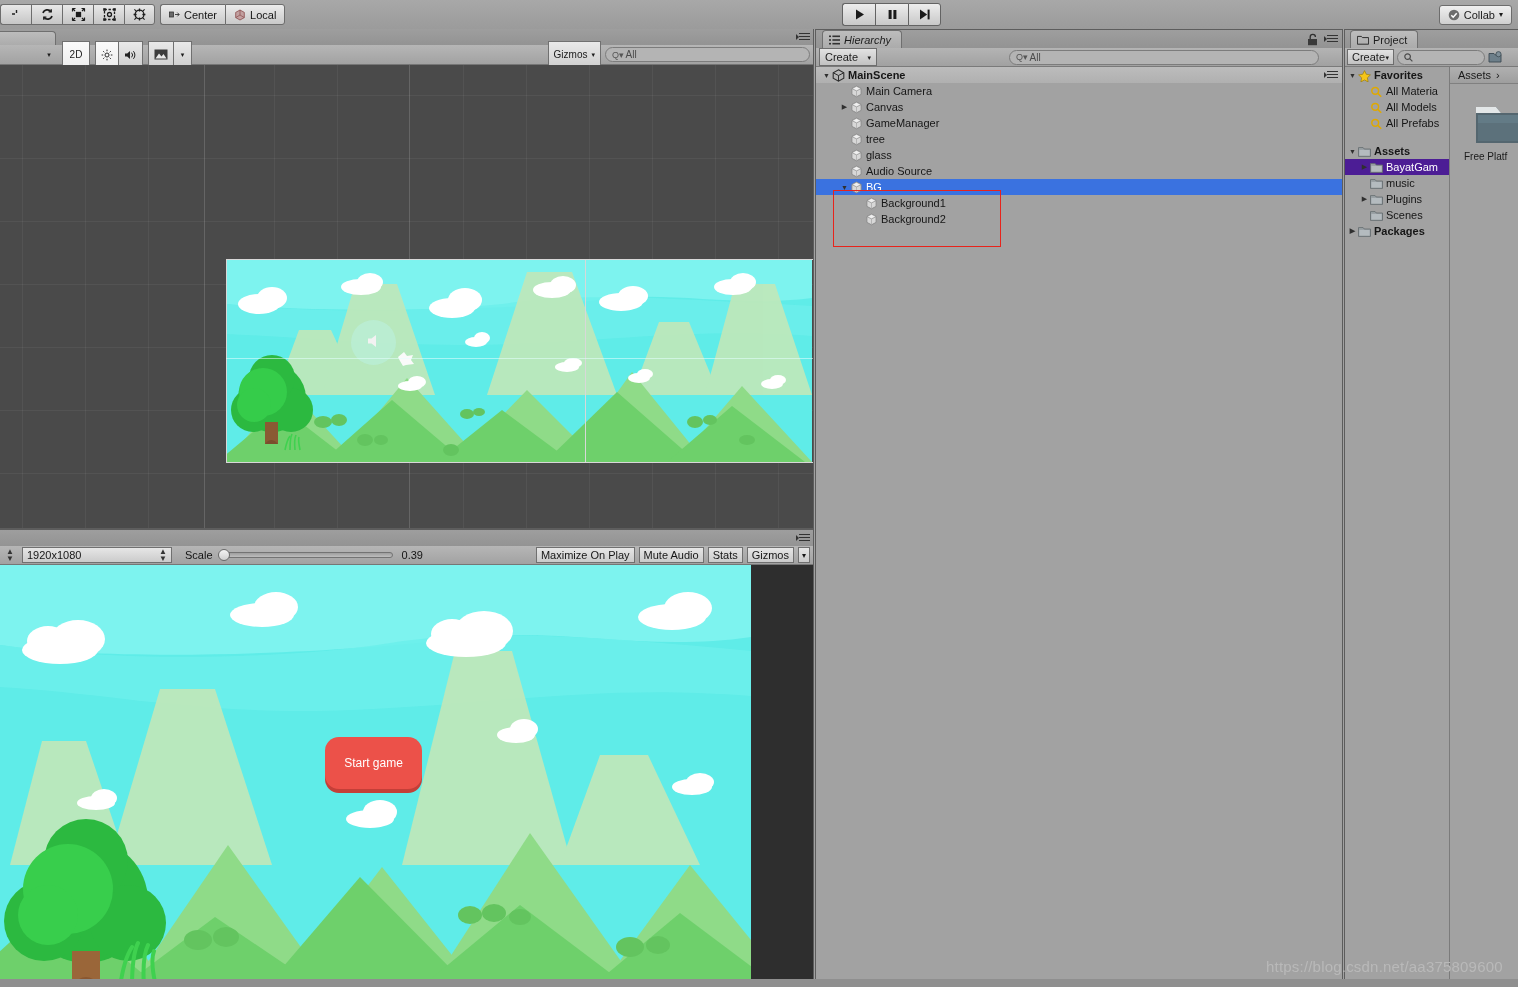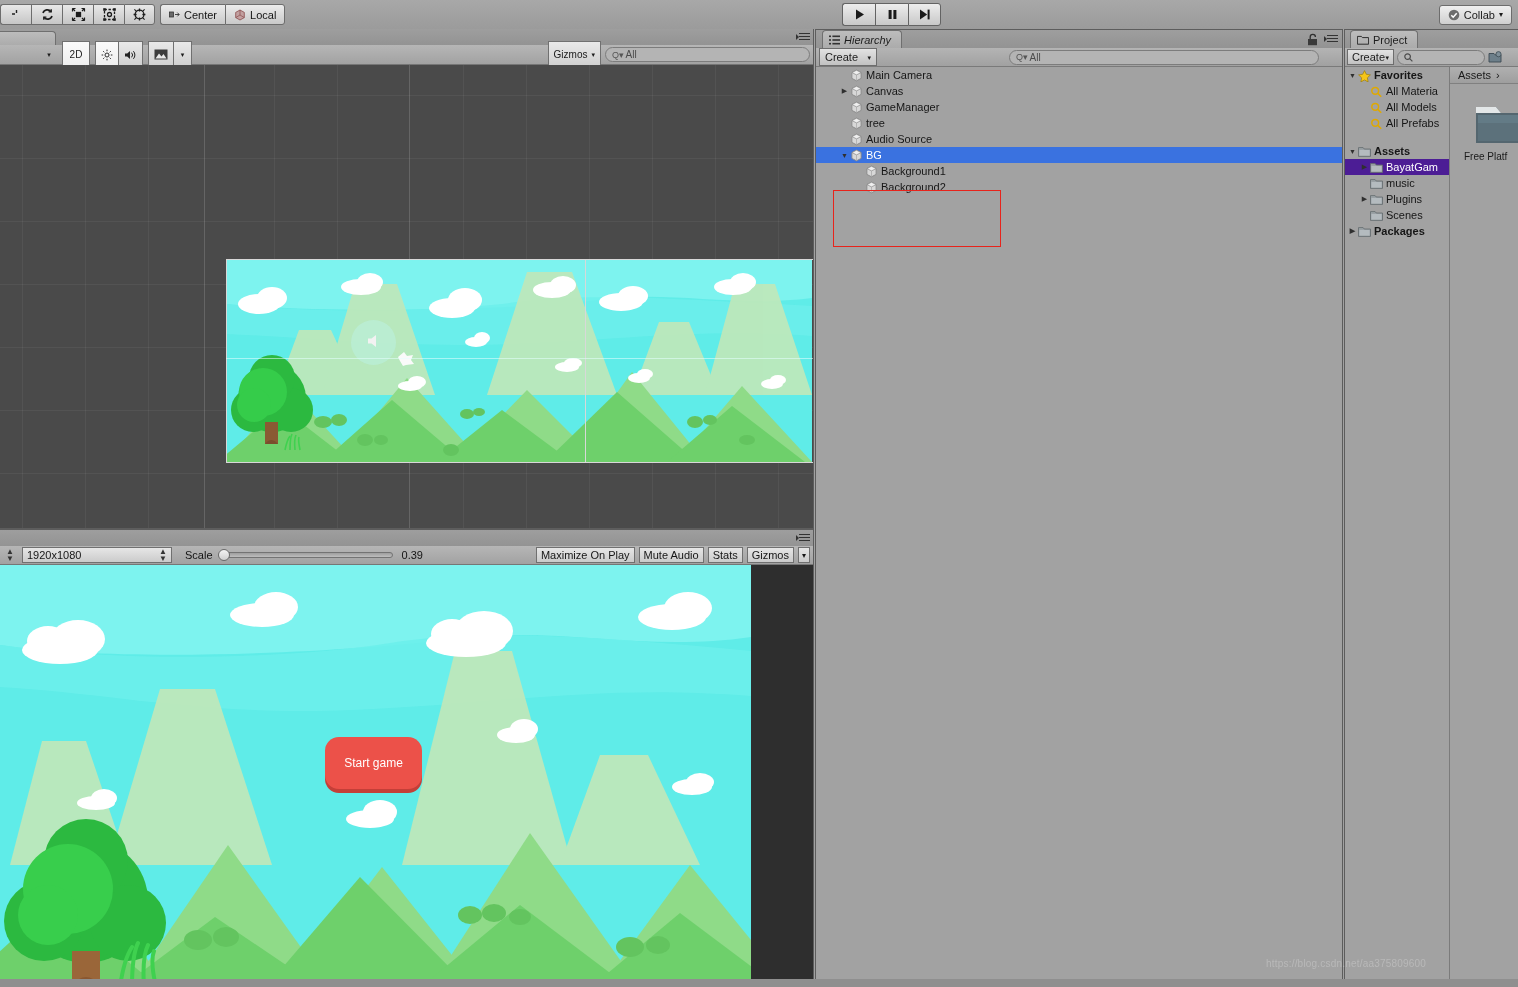--- a/index.html
+++ b/index.html
@@ -146,21 +146,21 @@
   .prow { height:16px; display:flex; align-items:center; font-size:11px; color:#161616; white-space:nowrap; }
   .prow.bold { font-weight:bold; }
   .prow.sel { background:#4c1d95; color:#fff; }
   .folder { width:13px; height:11px; flex:0 0 13px; margin-right:3px; position:relative; }
   #breadcrumb { height:17px; background:linear-gradient(#b0b0b0,#9e9e9e); border-bottom:1px solid #808080;
                 display:flex; align-items:center; padding-left:8px; font-size:11px; color:#191919; gap:5px; }
   #bigfolder { position:absolute; left:24px; top:32px; width:62px; height:48px; }
   #bigfolder-label { position:absolute; left:14px; top:84px; font-size:10px; color:#1b1b1b; white-space:nowrap; }
 
   
-  #watermark { position:absolute; left:1266px; top:958px; font-size:10px; color:#b9b9b9;
+  #watermark { position:absolute; left:1266px; top:958px; font-size:15px; color:#b9b9b9;
                letter-spacing:0.2px; white-space:nowrap; pointer-events:none; }
   #bottom-bar { position:absolute; left:0; top:979px; width:1518px; height:8px; background:#8f8f8f; }
 </style>
 </head>
 <body>
 
 <div id="root">
 
   <div id="topbar">
 
@@ -579,20 +579,33 @@
         <span style="font-size:7px;">▾</span>
       </div>
       <div style="flex:1"></div>
       <div class="searchfield" style="width:310px;margin-right:20px;">
         <span class="sicon">Q▾</span>
         <span>All</span>
       </div>
     </div>
 
     <div id="hier-list">
+      <div class="hrow header">
+        <span class="tri open" style="margin-left:5px;"></span>
+        <svg width="13" height="13" viewBox="0 0 13 13" style="margin-right:3px;">
+            <path d="M6.5 0.8l5.3 3v5.4l-5.3 3-5.3-3V3.8z" fill="none" stroke="#2c2c2c" stroke-width="1.1"></path>
+            <path d="M6.5 6.5l5.3-2.7M6.5 6.5v5.7M6.5 6.5L1.2 3.8" stroke="#2c2c2c" stroke-width="1"></path>
+          </svg>
+        <span>MainScene</span>
+        <div class="hamburger" style="position:absolute;right:4px;top:2px;">
+            <i></i>
+            <i></i>
+            <i></i>
+          </div>
+      </div>
       <div id="hier-rows">
           <div class="hrow">
             <span style="display:inline-block;width:23px"></span>
             <span class="tri"></span>
             <span class="cube">
               <svg width="13" height="13" viewBox="0 0 13 13">
                 <path d="M6.5 1.2l4.6 2.4v5.8l-4.6 2.4-4.6-2.4V3.6z" fill="#d8d8d8" stroke="#888" stroke-width="0.9"></path>
                 <path d="M6.5 1.2L2 3.6l4.5 2.3L11.1 3.6z" fill="#efefef" stroke="#888" stroke-width="0.7"></path>
                 <path d="M6.5 5.9v6" stroke="#a6a6a6" stroke-width="0.7"></path>
               </svg>
@@ -638,20 +651,32 @@
           <div class="hrow">
             <span style="display:inline-block;width:23px"></span>
             <span class="tri"></span>
             <span class="cube">
               <svg width="13" height="13" viewBox="0 0 13 13">
                 <path d="M6.5 1.2l4.6 2.4v5.8l-4.6 2.4-4.6-2.4V3.6z" fill="#d8d8d8" stroke="#888" stroke-width="0.9"></path>
                 <path d="M6.5 1.2L2 3.6l4.5 2.3L11.1 3.6z" fill="#efefef" stroke="#888" stroke-width="0.7"></path>
                 <path d="M6.5 5.9v6" stroke="#a6a6a6" stroke-width="0.7"></path>
               </svg>
             </span>
+            <span>glass</span>
+          </div>
+          <div class="hrow">
+            <span style="display:inline-block;width:23px"></span>
+            <span class="tri"></span>
+            <span class="cube">
+              <svg width="13" height="13" viewBox="0 0 13 13">
+                <path d="M6.5 1.2l4.6 2.4v5.8l-4.6 2.4-4.6-2.4V3.6z" fill="#d8d8d8" stroke="#888" stroke-width="0.9"></path>
+                <path d="M6.5 1.2L2 3.6l4.5 2.3L11.1 3.6z" fill="#efefef" stroke="#888" stroke-width="0.7"></path>
+                <path d="M6.5 5.9v6" stroke="#a6a6a6" stroke-width="0.7"></path>
+              </svg>
+            </span>
             <span>Audio Source</span>
           </div>
           <div class="hrow selected">
             <span style="display:inline-block;width:23px"></span>
             <span class="tri open"></span>
             <span class="cube">
               <svg width="13" height="13" viewBox="0 0 13 13">
                 <path d="M6.5 1.2l4.6 2.4v5.8l-4.6 2.4-4.6-2.4V3.6z" fill="#d8d8d8" stroke="#888" stroke-width="0.9"></path>
                 <path d="M6.5 1.2L2 3.6l4.5 2.3L11.1 3.6z" fill="#efefef" stroke="#888" stroke-width="0.7"></path>
                 <path d="M6.5 5.9v6" stroke="#a6a6a6" stroke-width="0.7"></path>

